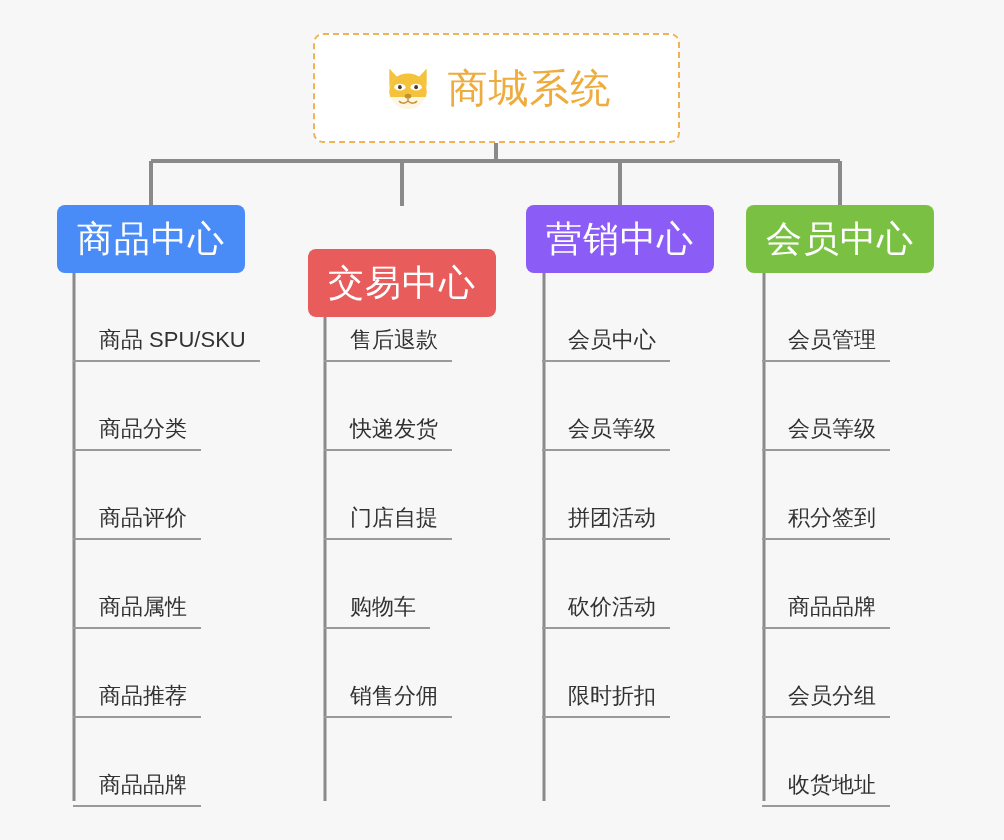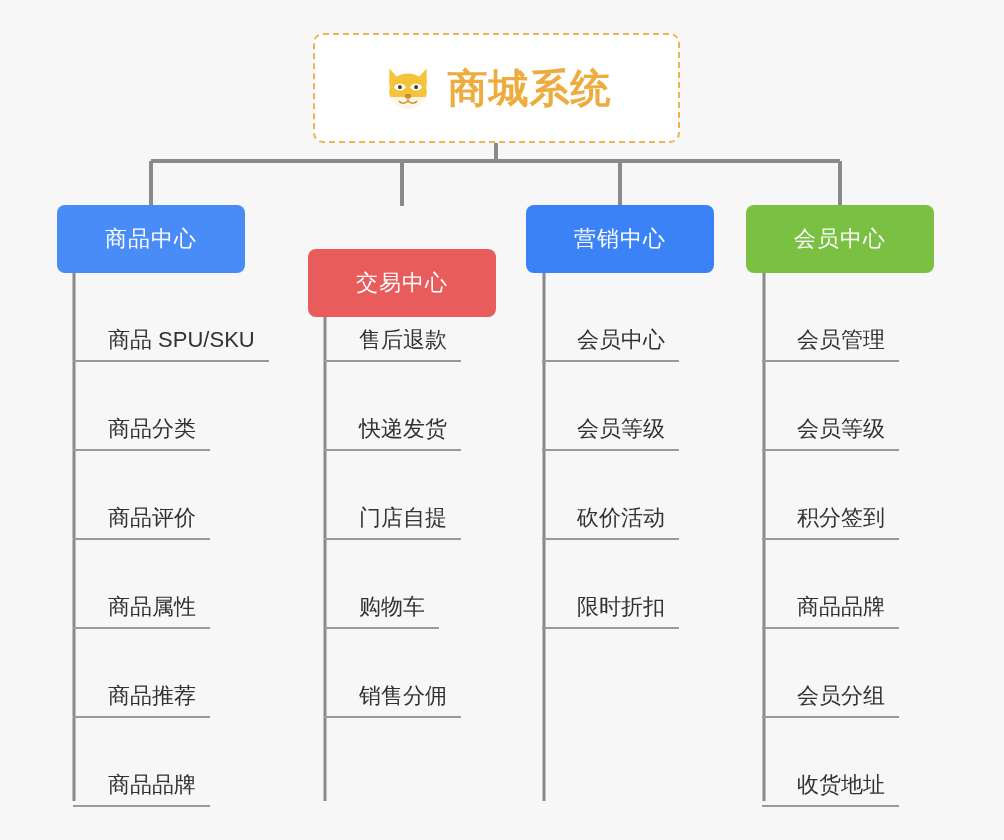--- a/index.html
+++ b/index.html
@@ -33,21 +33,20 @@
     width: 367px;
     height: 110px;
     box-sizing: border-box;
     background: #ffffff;
     border: 2px dashed #f0b252;
     border-radius: 10px;
     display: flex;
     align-items: center;
     justify-content: center;
     gap: 14px;
-    font-weight: bold;
   }
   .root-emoji {
     width: 52px;
     height: 52px;
     flex: 0 0 auto;
     display: block;
   }
   .root-title {
     font-size: 40px;
     line-height: 1;
@@ -75,21 +74,21 @@
     position: absolute;
     left: 0;
     top: 0;
     width: 188px;
     height: 68px;
     border-radius: 8px;
     display: flex;
     align-items: center;
     justify-content: center;
     color: #ffffff;
-    font-size: 22px;
+    font-size: 36px;
     letter-spacing: 1px;
     white-space: nowrap;
     box-sizing: border-box;
   }
 
   .leaf-list {
     position: absolute;
     left: 16px;
     top: 68px;
   }
@@ -98,21 +97,21 @@
     height: 89px;
     display: flex;
     align-items: flex-end;
     box-sizing: border-box;
   }
   .leaf-label {
     font-size: 22px;
     color: #323232;
     white-space: nowrap;
     line-height: 1;
-    padding: 0 14px 9px 35px;
+    padding: 0 14px 9px 26px;
     border-bottom: 2px solid #9a9a9a;
     display: block;
   }
 </style>
 </head>
 <body>
 
 <div id="canvas">
 
   <svg id="connectors" viewBox="0 0 1004 840" width="1004" height="840">
@@ -194,29 +193,32 @@
       <div class="leaf">
           <span class="leaf-label">购物车</span>
         </div>
       <div class="leaf">
           <span class="leaf-label">销售分佣</span>
         </div>
     </div>
   </div>
 
   <div class="column" style="left:526px;">
-    <div class="col-header" style="background:#3b82f6;">
+    <div class="col-header" style="background:#8b5cf6;">
       <span>营销中心</span>
     </div>
     <div class="leaf-list">
       <div class="leaf">
           <span class="leaf-label">会员中心</span>
         </div>
       <div class="leaf">
           <span class="leaf-label">会员等级</span>
+        </div>
+      <div class="leaf">
+          <span class="leaf-label">拼团活动</span>
         </div>
       <div class="leaf">
           <span class="leaf-label">砍价活动</span>
         </div>
       <div class="leaf">
           <span class="leaf-label">限时折扣</span>
         </div>
     </div>
   </div>
 

